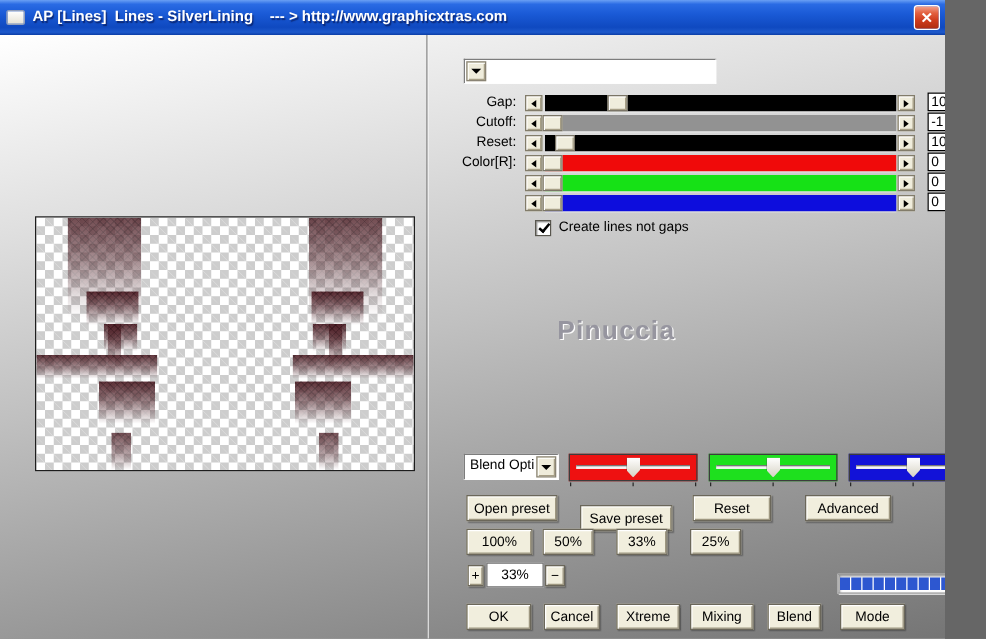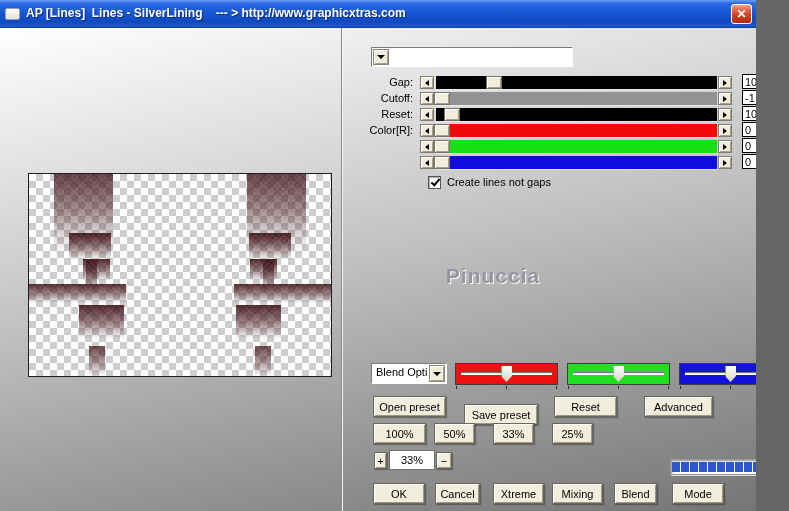--- a/index.html
+++ b/index.html
@@ -88,21 +88,21 @@
     font-family:"Liberation Sans",sans-serif; font-size:11px; padding:0 1px 0 2px; color:#000; outline:none; }
 
   
   .cbox { position:absolute; left:428px; top:148px; width:13px; height:13px; background:#fff; border:1px solid #58564e;
     box-shadow:inset 1px 1px 1px rgba(0,0,0,.35); cursor:pointer; }
   .cbox::after { content:""; position:absolute; left:2px; top:2px; width:7px; height:3px;
     border-left:2px solid #000; border-bottom:2px solid #000; transform:rotate(-50deg); }
   .cbox-label { position:absolute; left:447px; top:148px; font-size:11px; height:13px; line-height:13px; color:#000; }
 
   
-  .wm { position:absolute; left:393px; top:236px; width:200px; text-align:center; color:#96959f; }
+  .wm { position:absolute; left:393px; top:225px; width:200px; text-align:center; color:#96959f; }
   .wm-name { font-size:21px; font-weight:bold; letter-spacing:1px; text-shadow:1px 1px 0 #fcfcfc; }
   .wm-site { font-size:12.5px; font-weight:bold; margin-top:2px; text-shadow:1px 1px 0 #fcfcfc; }
 
   
   .bpanel { position:absolute; top:335px; width:103px; height:22px; border:1px solid #3c3c3c; cursor:pointer; }
   .bp-red { left:455px; background:#ee1111; }
   .bp-green { left:567px; background:#1ee01e; }
   .bp-blue { left:679px; background:#1212d8; }
   .groove { position:absolute; left:5px; right:5px; top:8px; height:3px; background:#e8e8e8;
     border-top:1px solid #777; border-bottom:1px solid #fff; }

